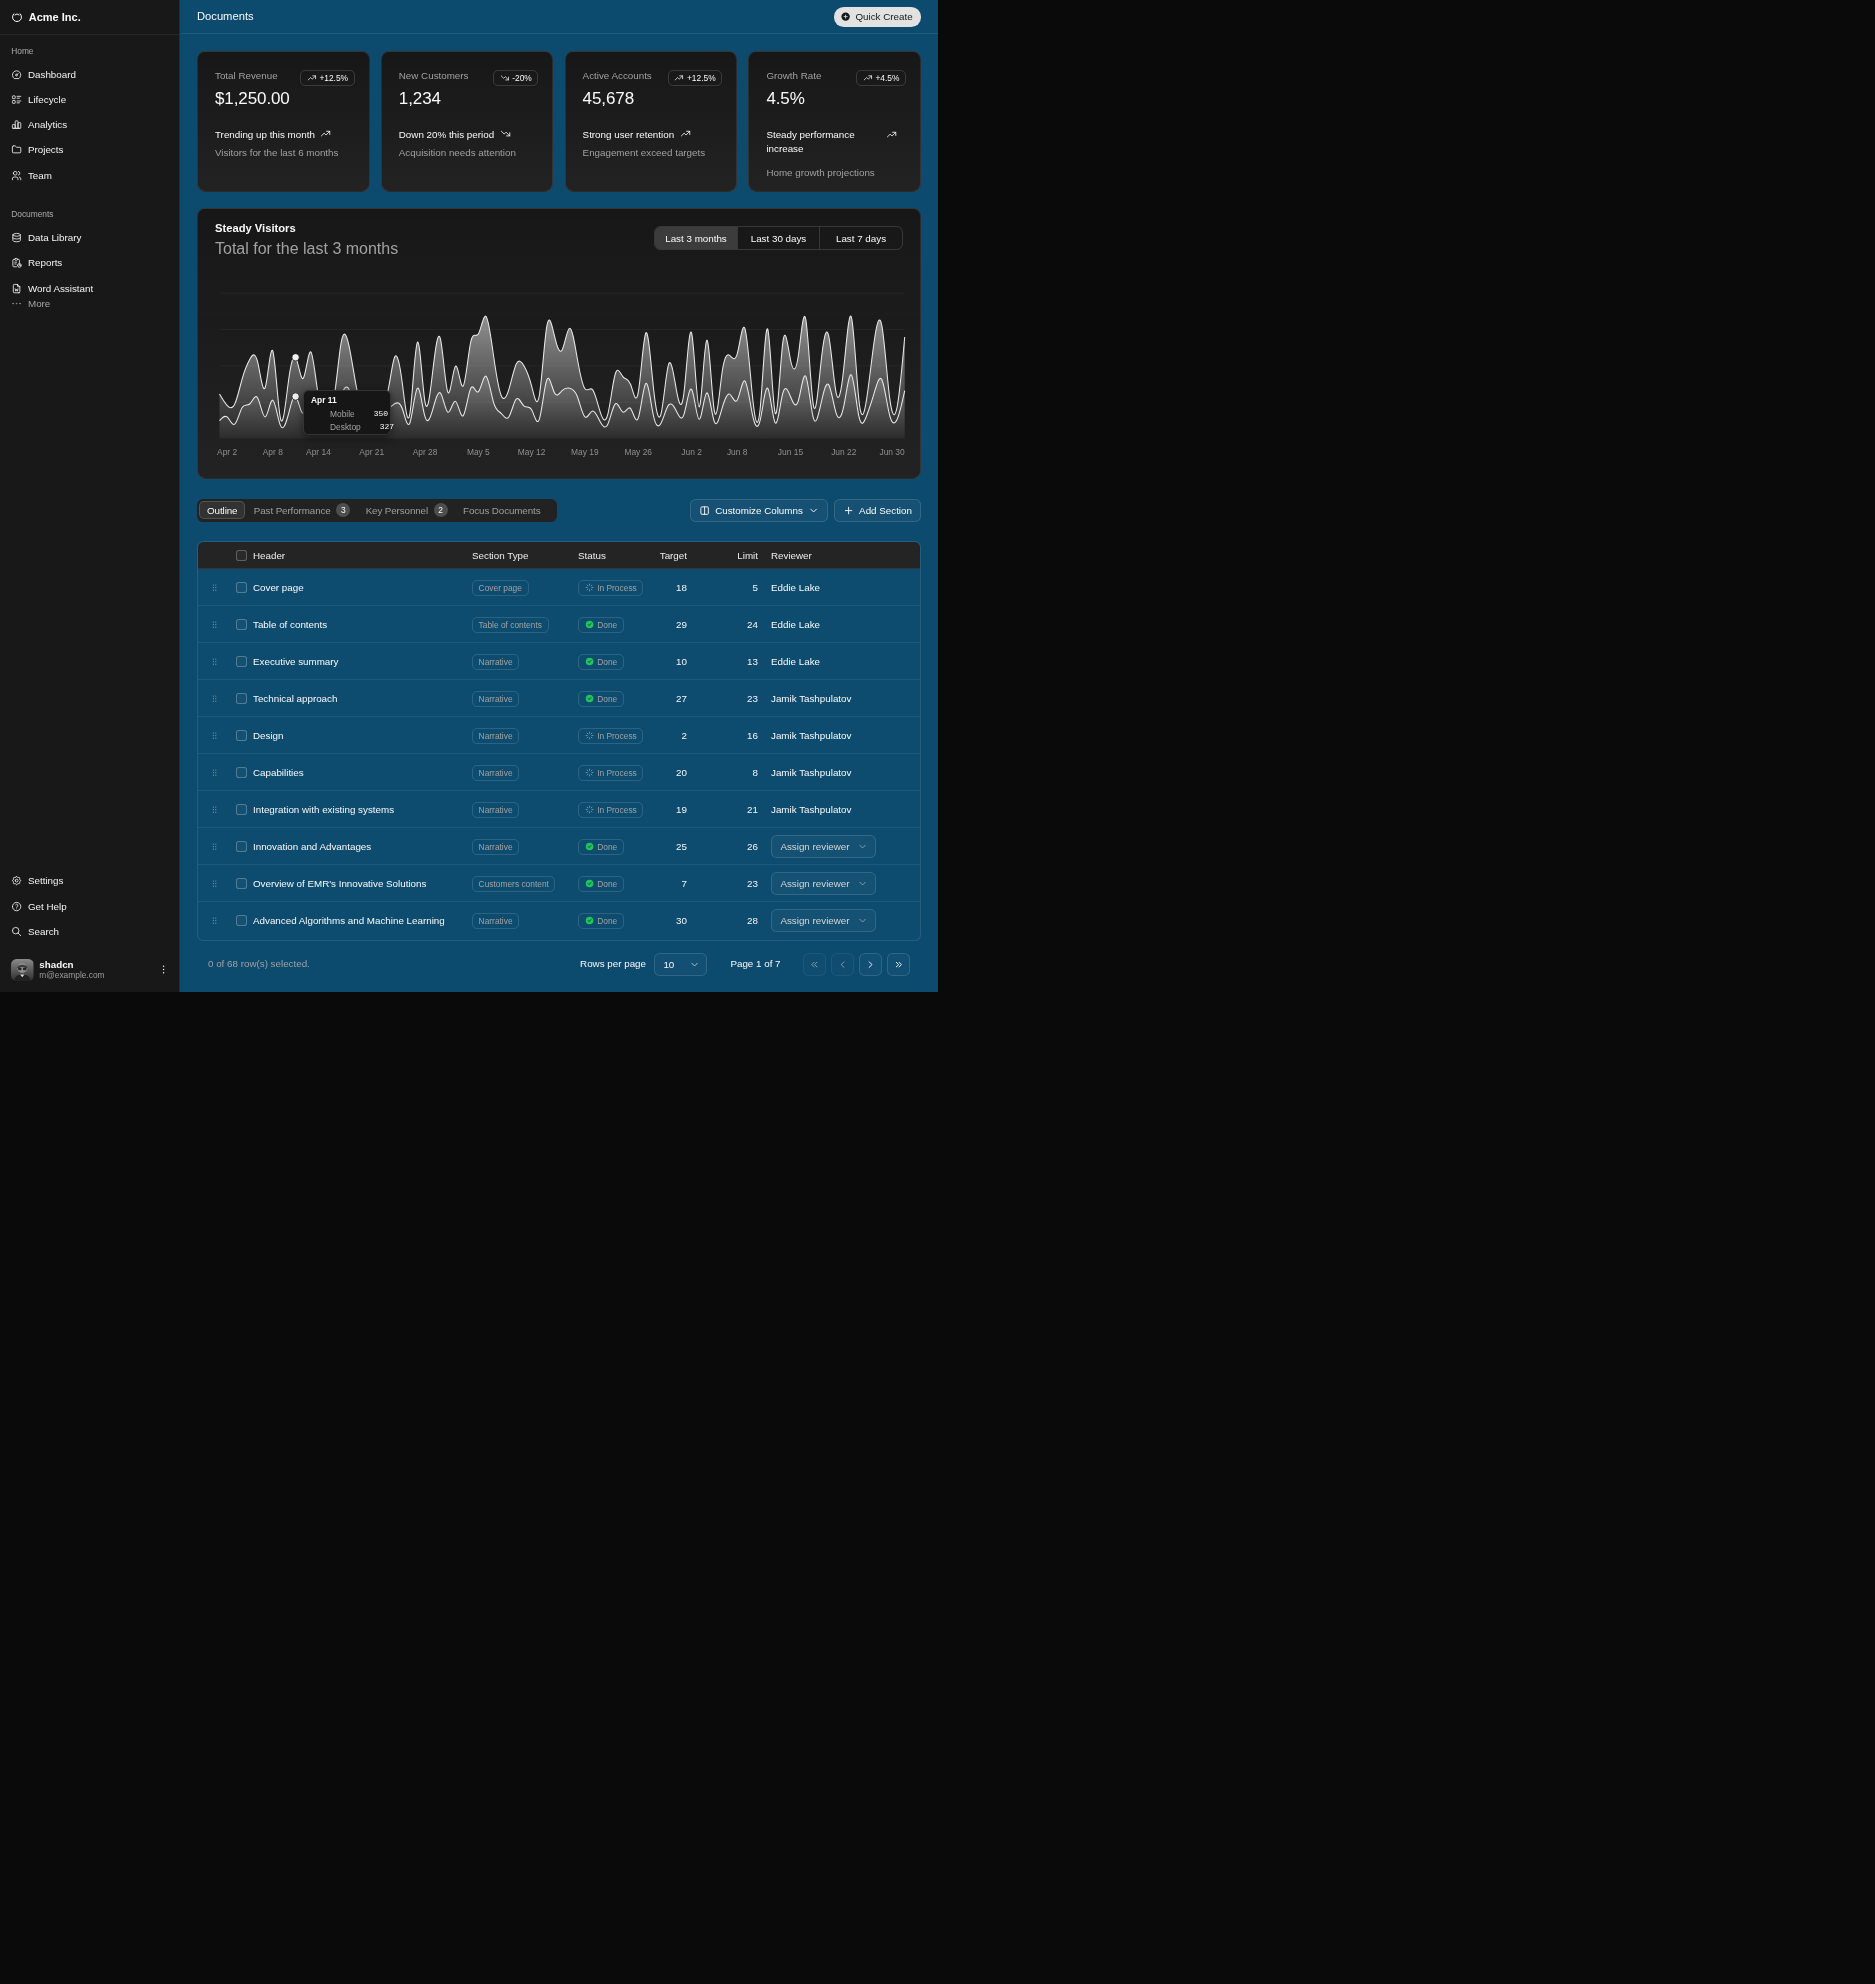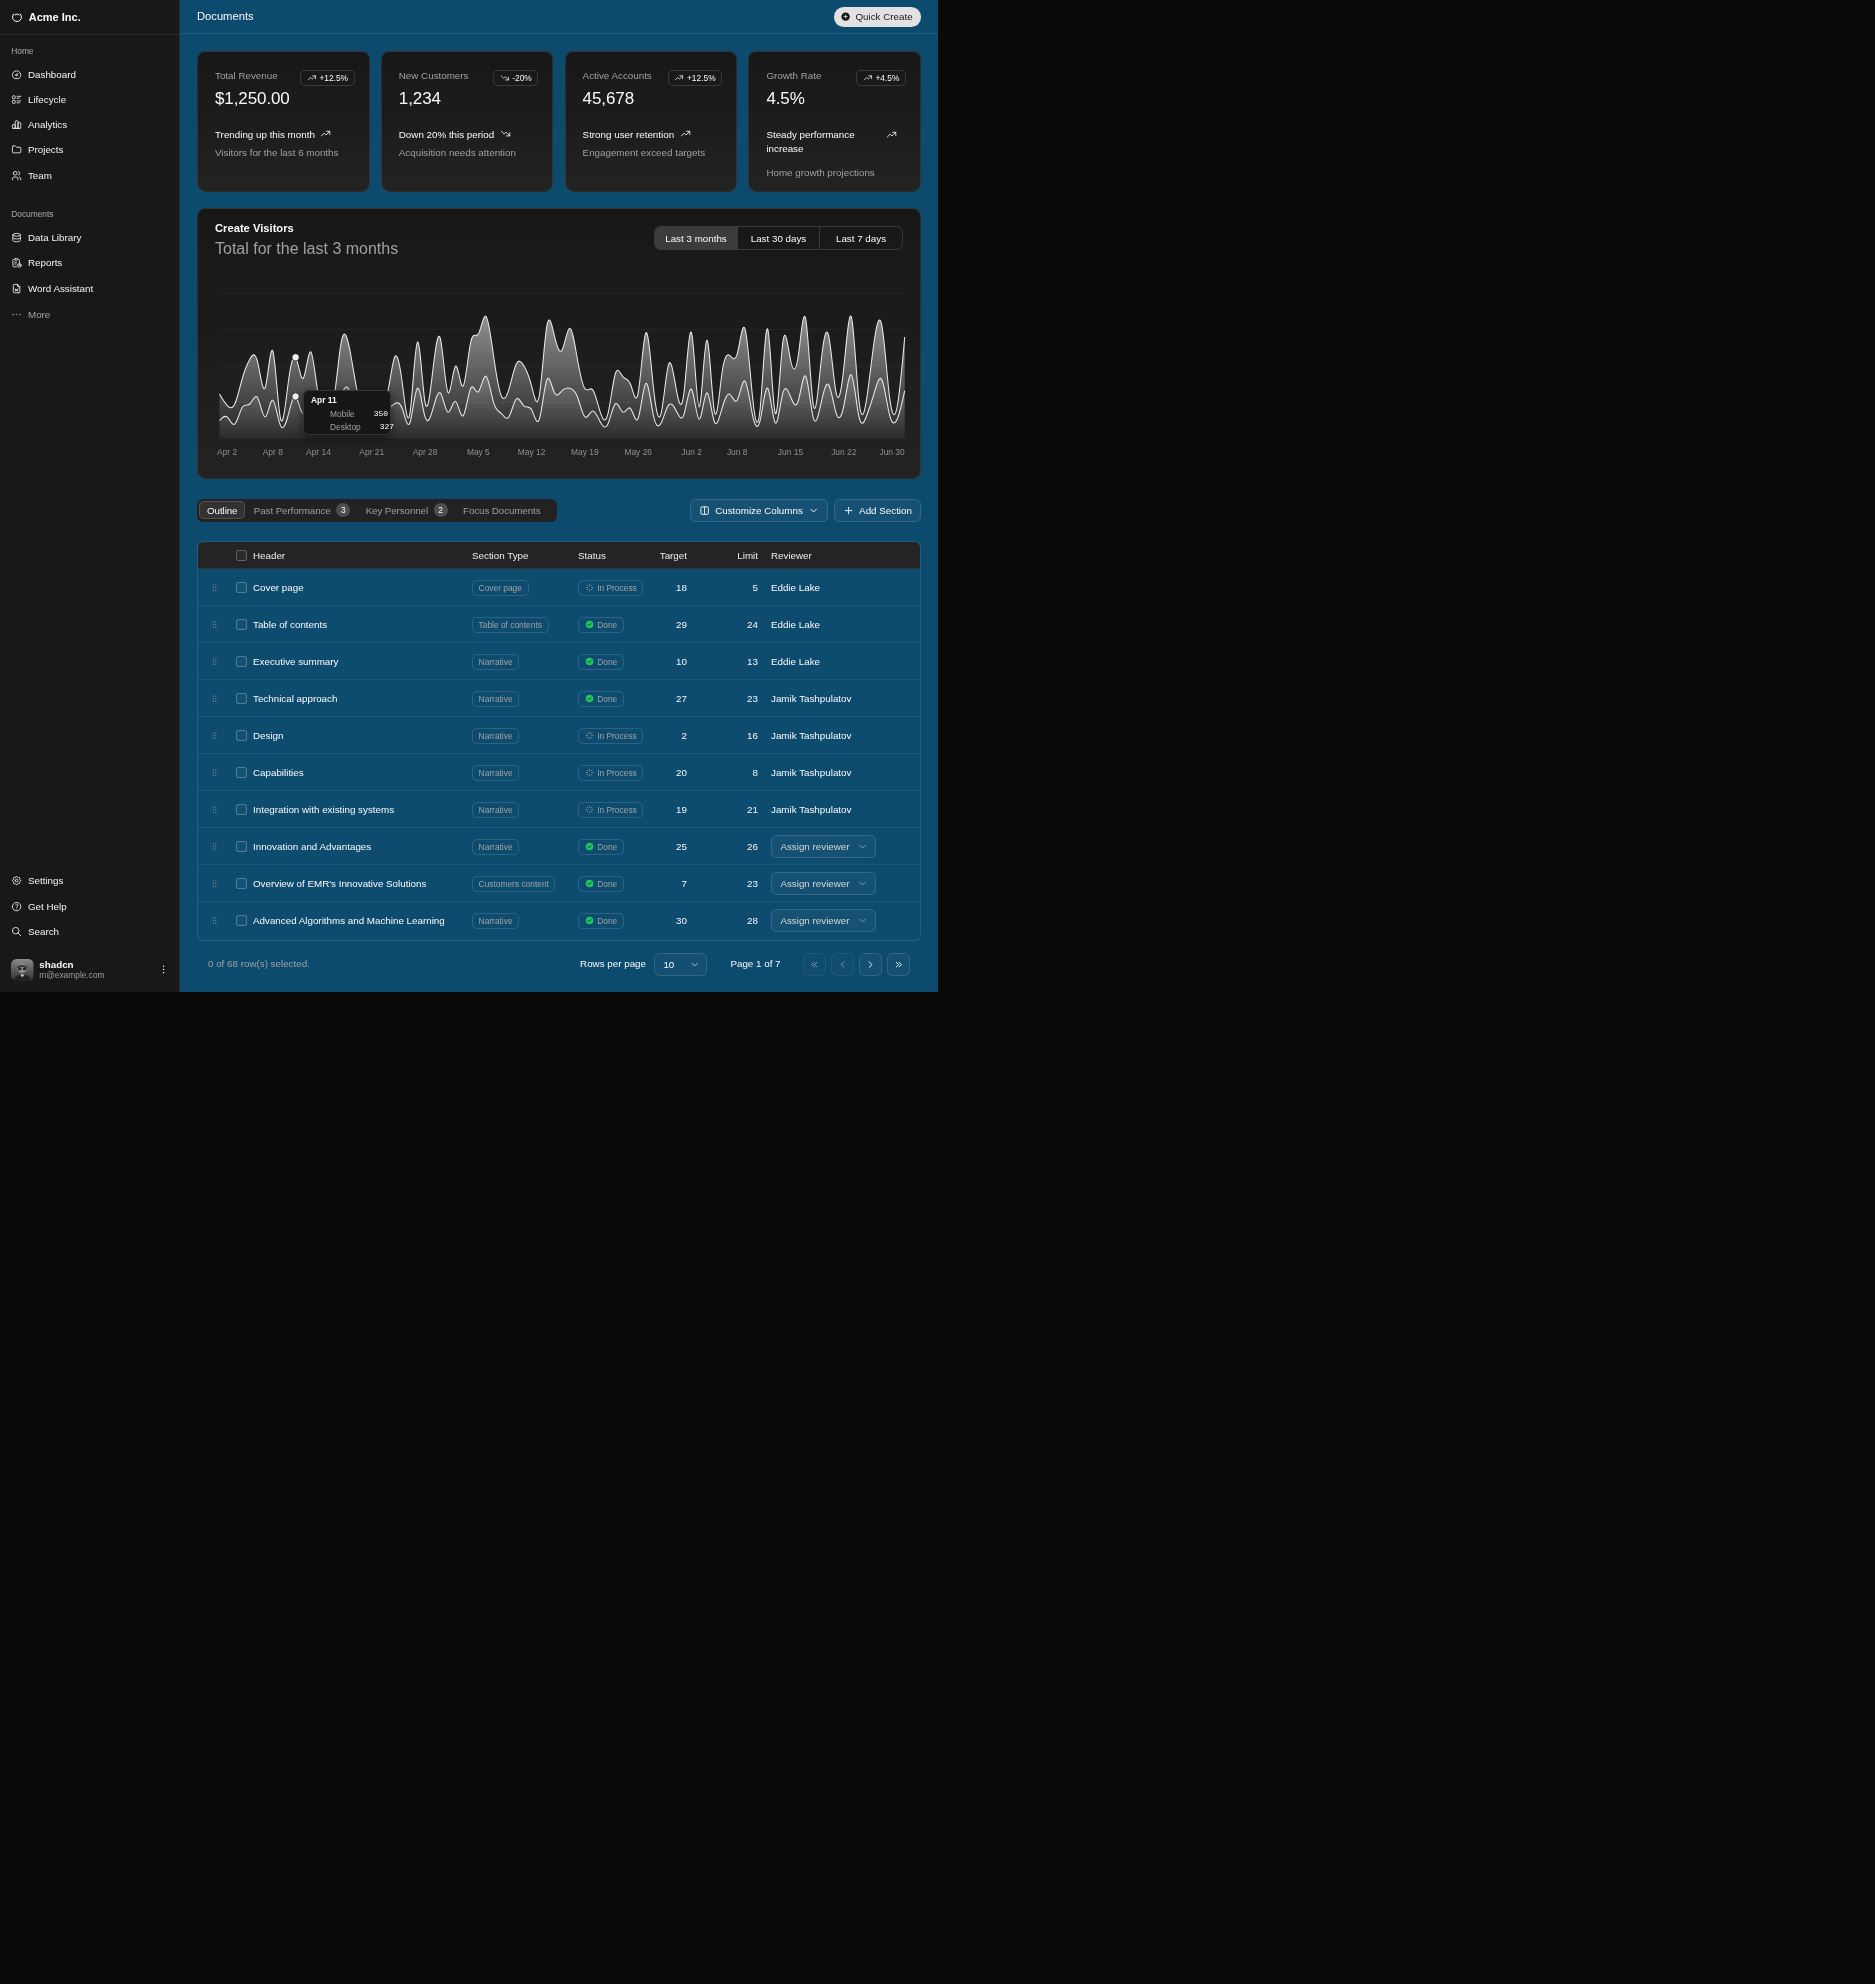--- a/index.html
+++ b/index.html
@@ -150,21 +150,21 @@
         <span>Reports</span>
       </div>
       <div class="sitem" style="top:277px">
         <svg class="ic" viewBox="0 0 24 24">
           <path d="M14 3v4a1 1 0 0 0 1 1h4"></path>
           <path d="M17 21h-10a2 2 0 0 1 -2 -2v-14a2 2 0 0 1 2 -2h7l5 5v11a2 2 0 0 1 -2 2z"></path>
           <path d="M9 12.5l1.2 5l1.8 -3.8l1.8 3.8l1.2 -5"></path>
         </svg>
         <span>Word Assistant</span>
       </div>
-      <div class="sitem dim" style="top:303px">
+      <div class="sitem dim" style="top:292px">
         <svg class="ic" viewBox="0 0 24 24">
           <path d="M4.5 12m-.8 0a.8 .8 0 1 0 1.6 0a.8 .8 0 1 0 -1.6 0"></path>
           <path d="M12 12m-.8 0a.8 .8 0 1 0 1.6 0a.8 .8 0 1 0 -1.6 0"></path>
           <path d="M19.5 12m-.8 0a.8 .8 0 1 0 1.6 0a.8 .8 0 1 0 -1.6 0"></path>
         </svg>
         <span>More</span>
       </div>
       <div class="sitem" style="top:869px">
         <svg class="ic" viewBox="0 0 24 24">
           <path d="M10.325 4.317c.426 -1.756 2.924 -1.756 3.35 0a1.724 1.724 0 0 0 2.573 1.066c1.543 -.94 3.31 .826 2.37 2.37a1.724 1.724 0 0 0 1.065 2.572c1.756 .426 1.756 2.924 0 3.35a1.724 1.724 0 0 0 -1.066 2.573c.94 1.543 -.826 3.31 -2.37 2.37a1.724 1.724 0 0 0 -2.572 1.065c-.426 1.756 -2.924 1.756 -3.35 0a1.724 1.724 0 0 0 -2.573 -1.066c-1.543 .94 -3.31 -.826 -2.37 -2.37a1.724 1.724 0 0 0 -1.065 -2.572c-1.756 -.426 -1.756 -2.924 0 -3.35a1.724 1.724 0 0 0 1.066 -2.573c-.94 -1.543 .826 -3.31 2.37 -2.37c1 .608 2.296 .07 2.572 -1.065"></path>
@@ -273,21 +273,21 @@
           <span style="width:114px;display:inline-block">Steady performance increase</span>
           <svg class="ic" viewBox="0 0 24 24" style="stroke-width:1.8;margin-top:1.4px">
             <path d="M3 17l6 -6l4 4l8 -8"></path>
             <path d="M14 7h7v7"></path>
           </svg>
         </div>
         <div class="cfoot2" style="top:114px">Home growth projections</div>
       </div>
     </div>
     <div id="chartcard">
-      <div class="t">Create Visitors</div>
+      <div class="t">Steady Visitors</div>
       <div class="d">Total for the last 3 months</div>
       <div id="tg">
         <div class="seg on" style="width:82px">Last 3 months</div>
         <div class="seg" style="width:82px">Last 30 days</div>
         <div class="seg" style="width:83px">Last 7 days</div>
       </div>
       <svg width="724" height="271" viewBox="0 0 1030 386" style="position:absolute;left:0;top:0">
         <defs>
           <linearGradient id="gd" x1="0" y1="150" x2="0" y2="312" gradientUnits="userSpaceOnUse">
             <stop offset="0" stop-color="#fafafa" stop-opacity=".53"></stop>

